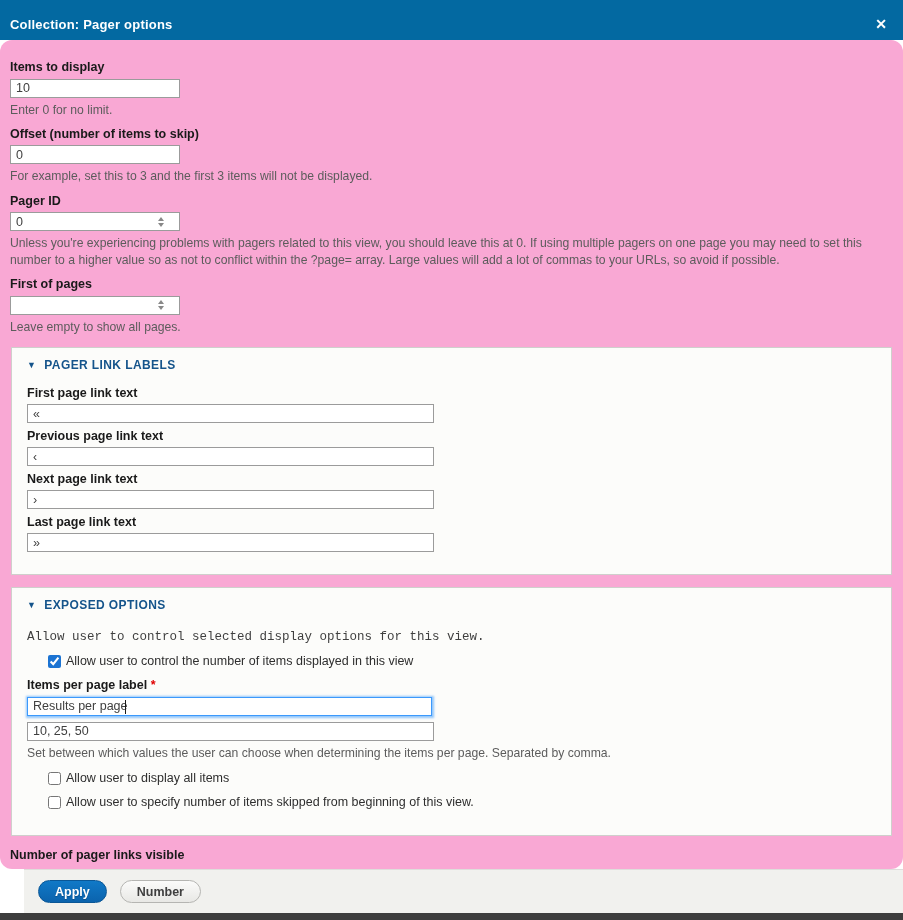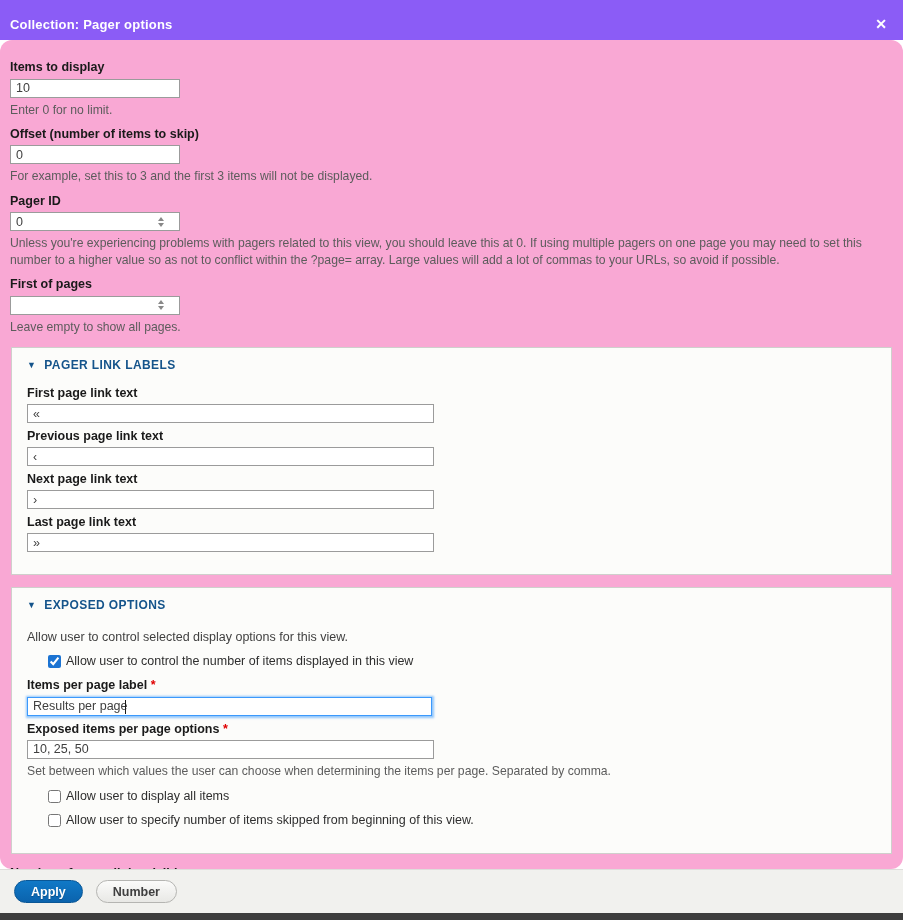--- a/index.html
+++ b/index.html
@@ -8,21 +8,21 @@
     font-family:"Liberation Sans", sans-serif;
     background:#fff;
     color:#1a1a1a;
     overflow:hidden;
   }
   .modal { width:903px; height:920px; display:flex; flex-direction:column; }
 
   
   .modal-header {
     height:40px; flex:0 0 40px;
-    background:#8b5cf6;
+    background:#0369a1;
     display:flex; align-items:center;
     padding:8px 12px 0 10px;
   }
   .modal-title { color:#fff; font-size:13px; font-weight:bold; letter-spacing:.2px; }
   .modal-close {
     margin-left:auto; color:#fff; font-size:14px; font-weight:bold;
     cursor:pointer; line-height:1; padding:2px 4px;
   }
 
   
@@ -66,38 +66,39 @@
   }
   .legend .arrow { font-size:9px; color:#15548b; }
   .fieldset .form-item { margin-bottom:6px; }
   .fieldset .form-label { margin-bottom:4px; }
 
   
   .checkbox-row { display:flex; align-items:center; margin:10px 0; font-size:12.5px; color:#2e2e2e;padding-left:21px; }
   .checkbox-row input[type=checkbox] {
     width:13px; height:13px; margin:0 5px 0 0; accent-color:#1b73d2; cursor:pointer;
   }
-  .intro-text { font-size:12.5px; color:#3f3f3f; margin:18px 0 10px 0; }
+  .intro-text { font-size:12.5px; color:#3f3f3f; margin:18px 0 10px 0;font-family:Liberation Mono, monospace; }
 
   
   input.text.focused {
     border:1px solid #3b99fc;
     box-shadow:0 0 2px 1.5px rgba(59,153,252,.55);
     width:405px;
   }
   .caret {
     position:absolute; left:98px; top:3px; width:1px; height:14px; background:#1a1a1a;
   }
 
   
   .modal-footer {
     flex:0 0 44px; height:44px;
     background:#f1f1ee; border-top:1px solid #dededb;
     display:flex; align-items:center; gap:13px;
     padding:0 14px;
+    margin-left:24px;
   }
   .btn {
     height:23px; border-radius:12px; font-family:"Liberation Sans", sans-serif;
     font-size:12.5px; font-weight:bold; cursor:pointer;
     display:inline-flex; align-items:center; justify-content:center;
     padding:0 16px;
   }
   .btn-primary {
     background:linear-gradient(#1079c7, #0b63ad);
     border:1px solid #0a5796; color:#fff;
@@ -206,24 +207,20 @@
           <span>Items per page label</span>
           <span class="required">*</span>
         </div>
         <div class="input-wrap">
           <input class="text w-wide focused" type="text" value="Results per page" style="">
           <span class="caret"></span>
         </div>
       </div>
 
       <div class="form-item">
-        <div class="form-label">
-          <span>Exposed items per page options</span>
-          <span class="required">*</span>
-        </div>
         <input class="text w-wide" type="text" value="10, 25, 50" style="">
         <div class="description">Set between which values the user can choose when determining the items per page. Separated by comma.</div>
       </div>
 
       <div class="checkbox-row">
         <input type="checkbox" style="">
         <span>Allow user to display all items</span>
       </div>
 
       <div class="checkbox-row">

